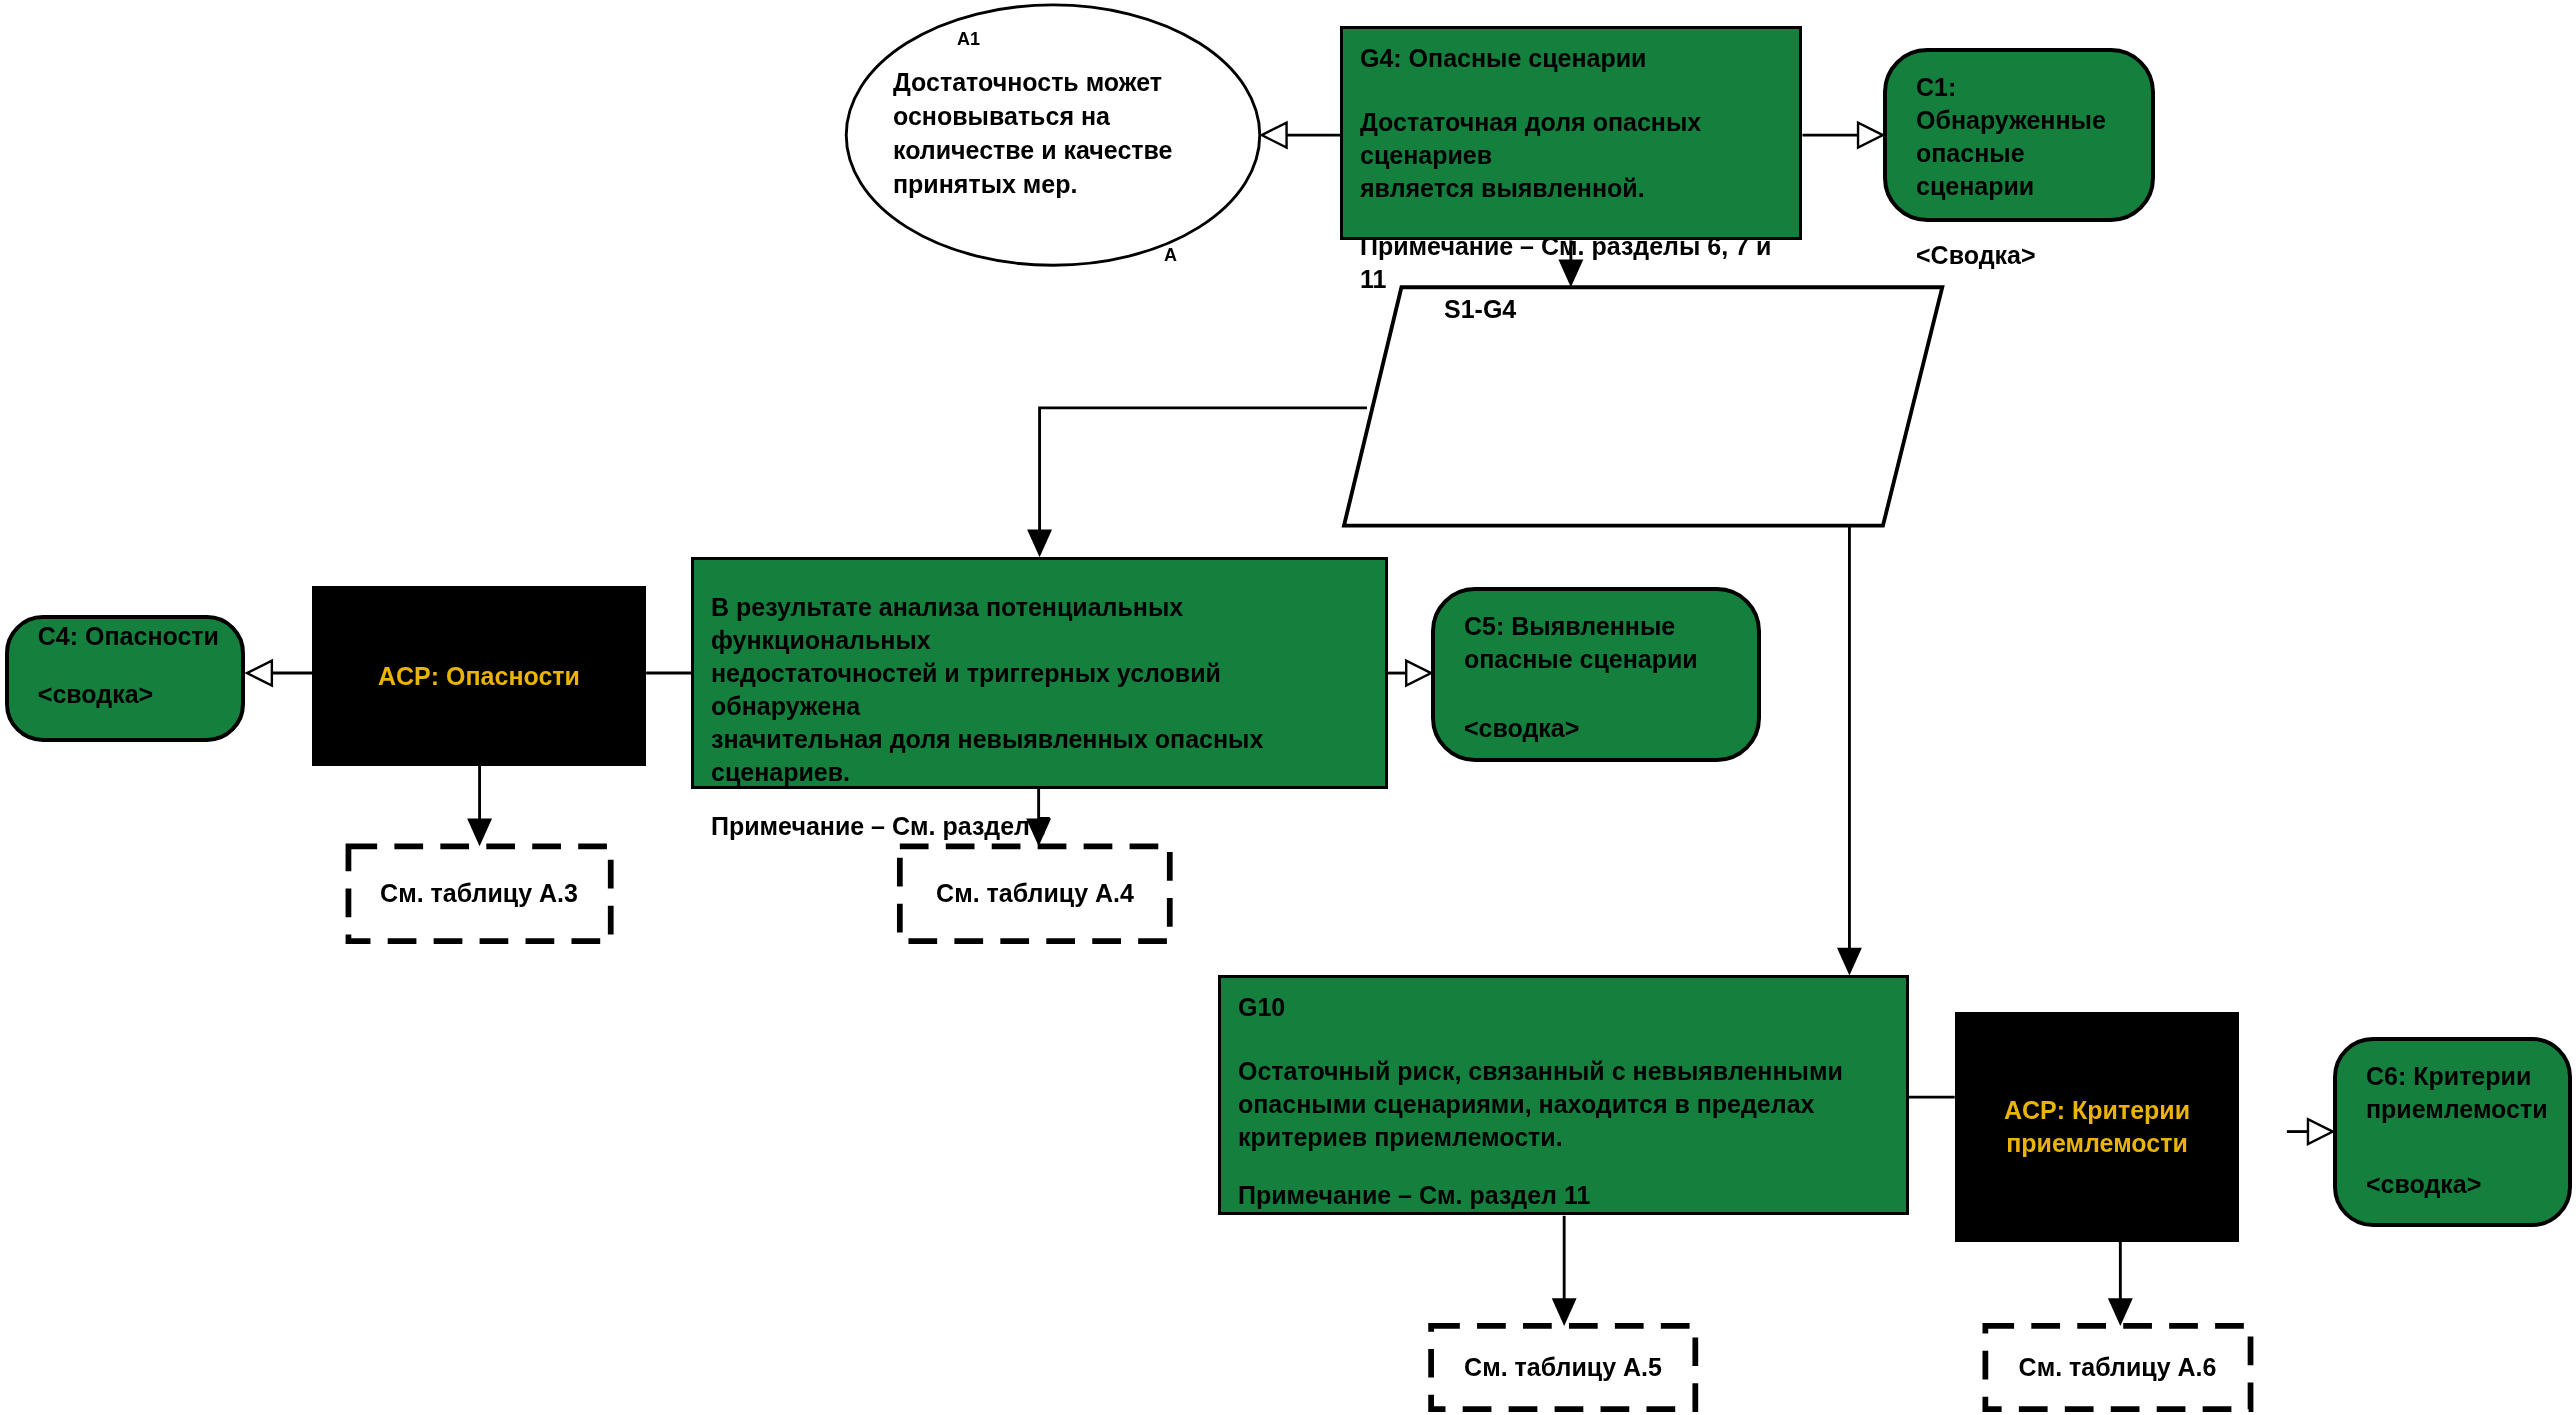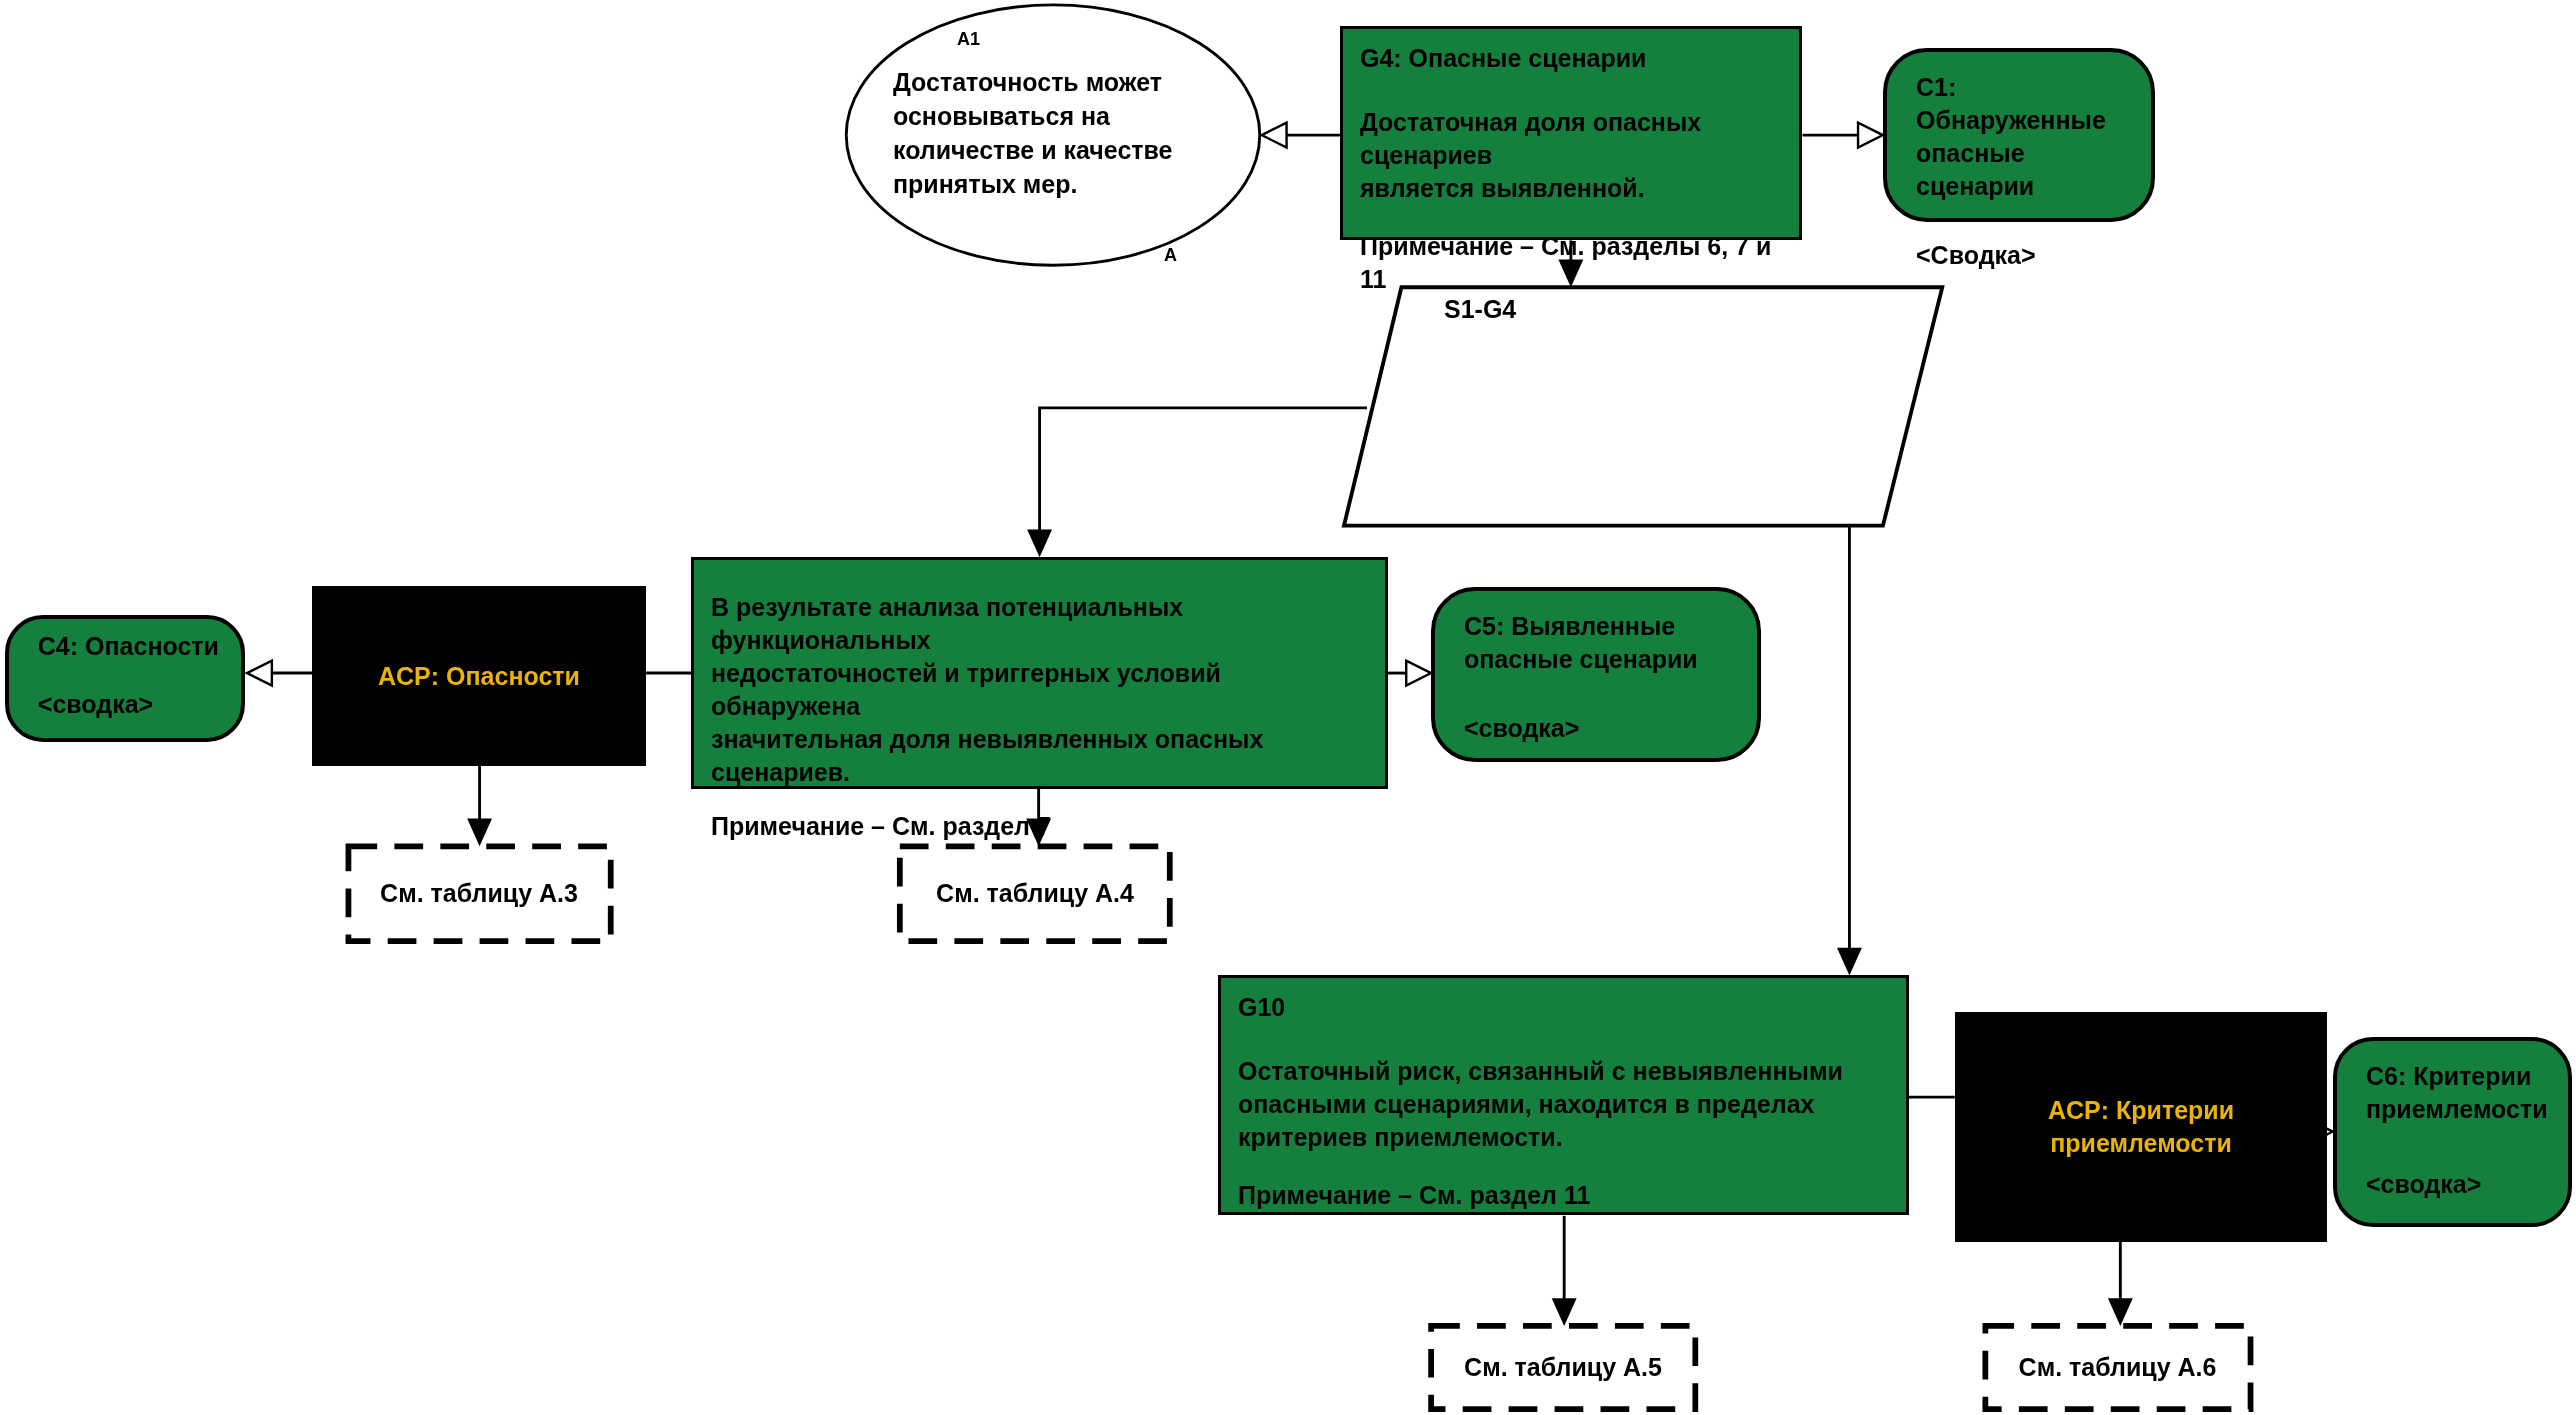--- a/index.html
+++ b/index.html
@@ -147,21 +147,21 @@
     <div class="t body multiline">В результате анализа потенциальных функциональных
 недостаточностей и триггерных условий обнаружена
 значительная доля невыявленных опасных сценариев.</div>
     <div class="t note" style="margin-top:21px;">Примечание – См. раздел 7</div>
   </div>
 
   <div class="box acp" style="left:312px; top:586px; width:334px; height:180px;">
     <div class="t">ACP: Опасности</div>
   </div>
 
-  <div class="box context" style="left:4.8px; top:615px; width:240px; height:127px; border-radius:38px; padding-top:11px;">
+  <div class="box context" style="left:4.8px; top:615px; width:240px; height:127px; border-radius:38px; padding-top:1px;">
     <div class="t title">C4: Опасности</div>
     <div class="t summary" style="margin-top:25px;">&lt;сводка&gt;</div>
   </div>
 
   <div class="box context" style="left:1431px; top:587px; width:330px; height:175px;">
     <div class="t title multiline">C5: Выявленные
 опасные сценарии</div>
     <div class="t summary">&lt;сводка&gt;</div>
   </div>
 
@@ -169,21 +169,21 @@
   <div class="ref-label t" style="left:900px; top:846px; width:270px; height:95px;">См. таблицу А.4</div>
 
   <div class="box goal" style="left:1218px; top:975px; width:691px; height:240px;">
     <div class="t title">G10</div>
     <div class="t body multiline">Остаточный риск, связанный с невыявленными
 опасными сценариями, находится в пределах
 критериев приемлемости.</div>
     <div class="t note">Примечание – См. раздел 11</div>
   </div>
 
-  <div class="box acp" style="left:1955px; top:1012px; width:372px; height:230px;">
+  <div class="box acp" style="left:1955px; top:1012px; width:284px; height:230px;">
     <div class="t multiline">ACP: Критерии
 приемлемости</div>
   </div>
 
   <div class="box context" style="left:2333px; top:1037px; width:239px; height:190px; border-radius:40px; ">
     <div class="t title multiline">C6: Критерии
 приемлемости</div>
     <div class="t summary" style="margin-top:42px;">&lt;сводка&gt;</div>
   </div>
 

